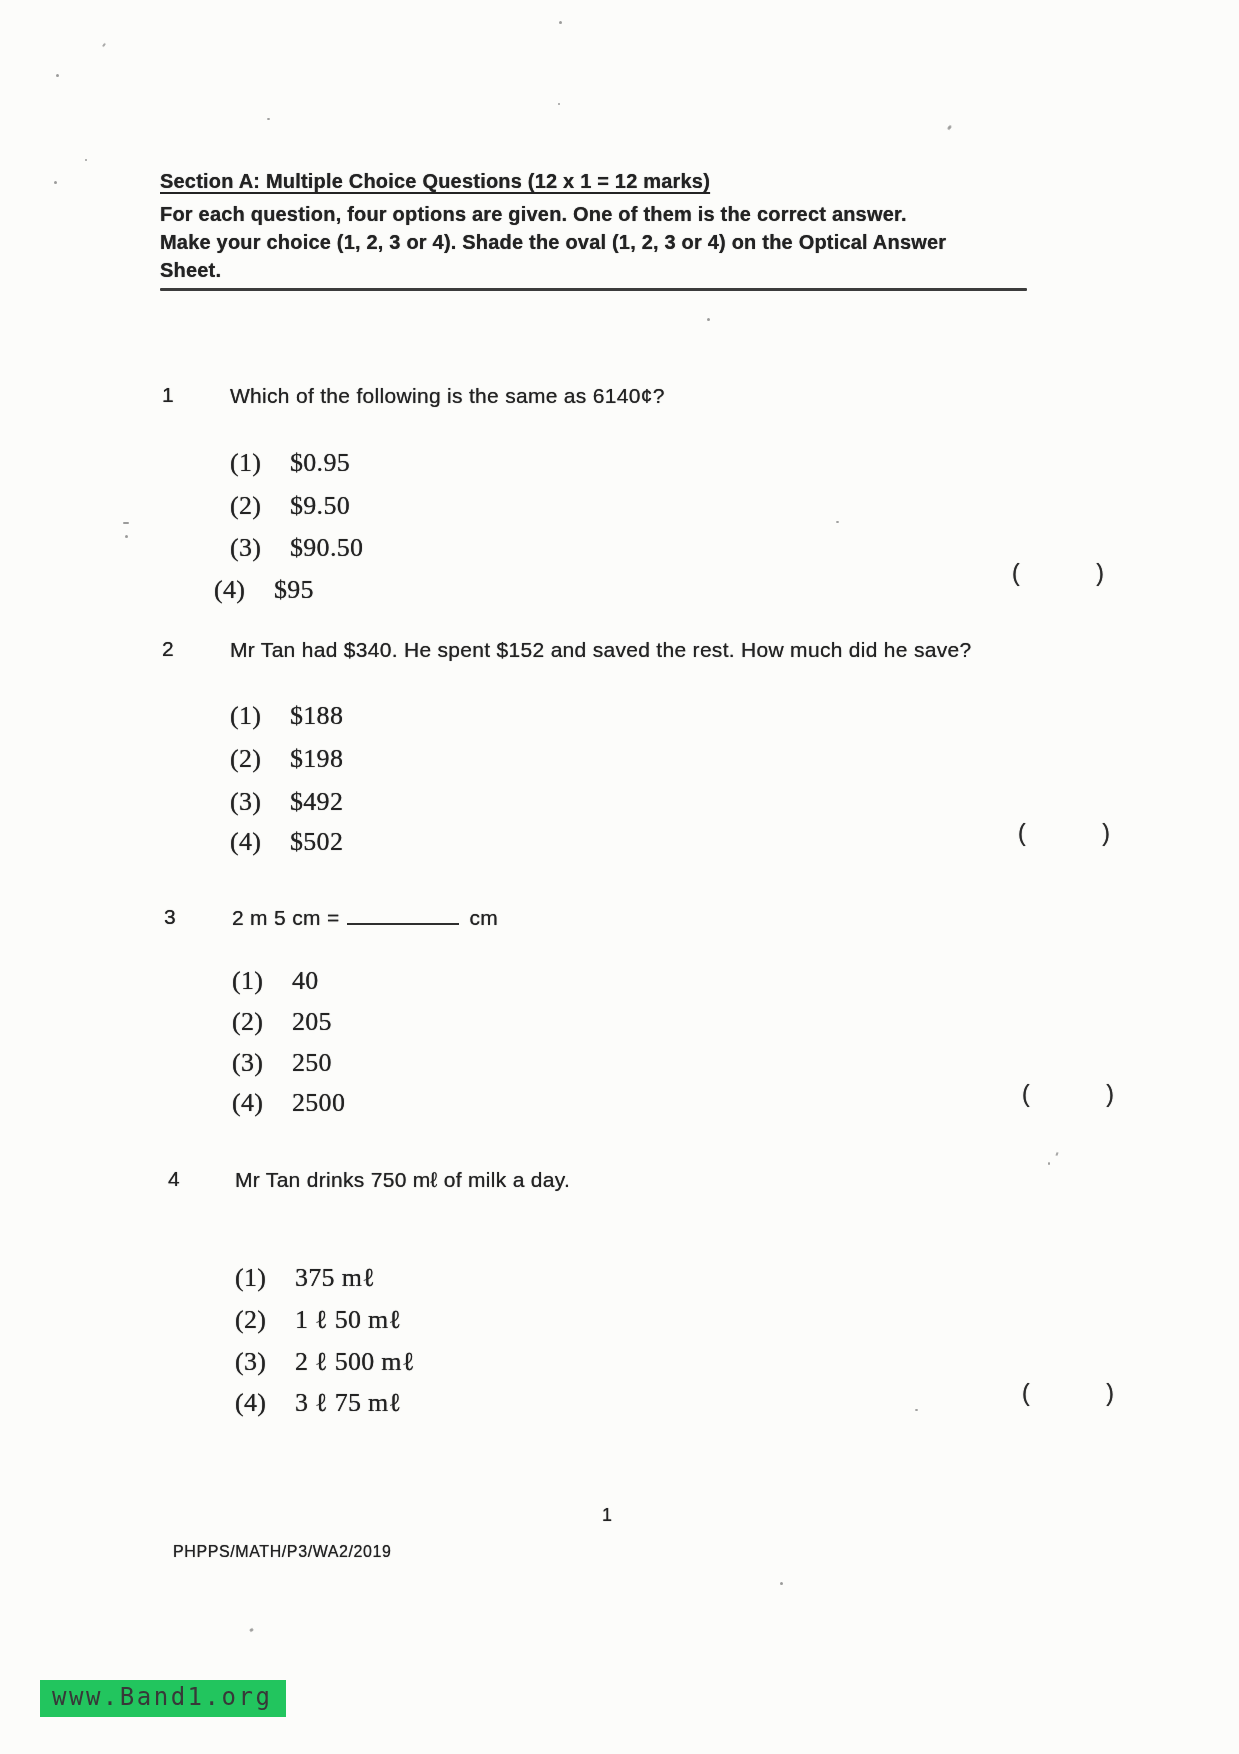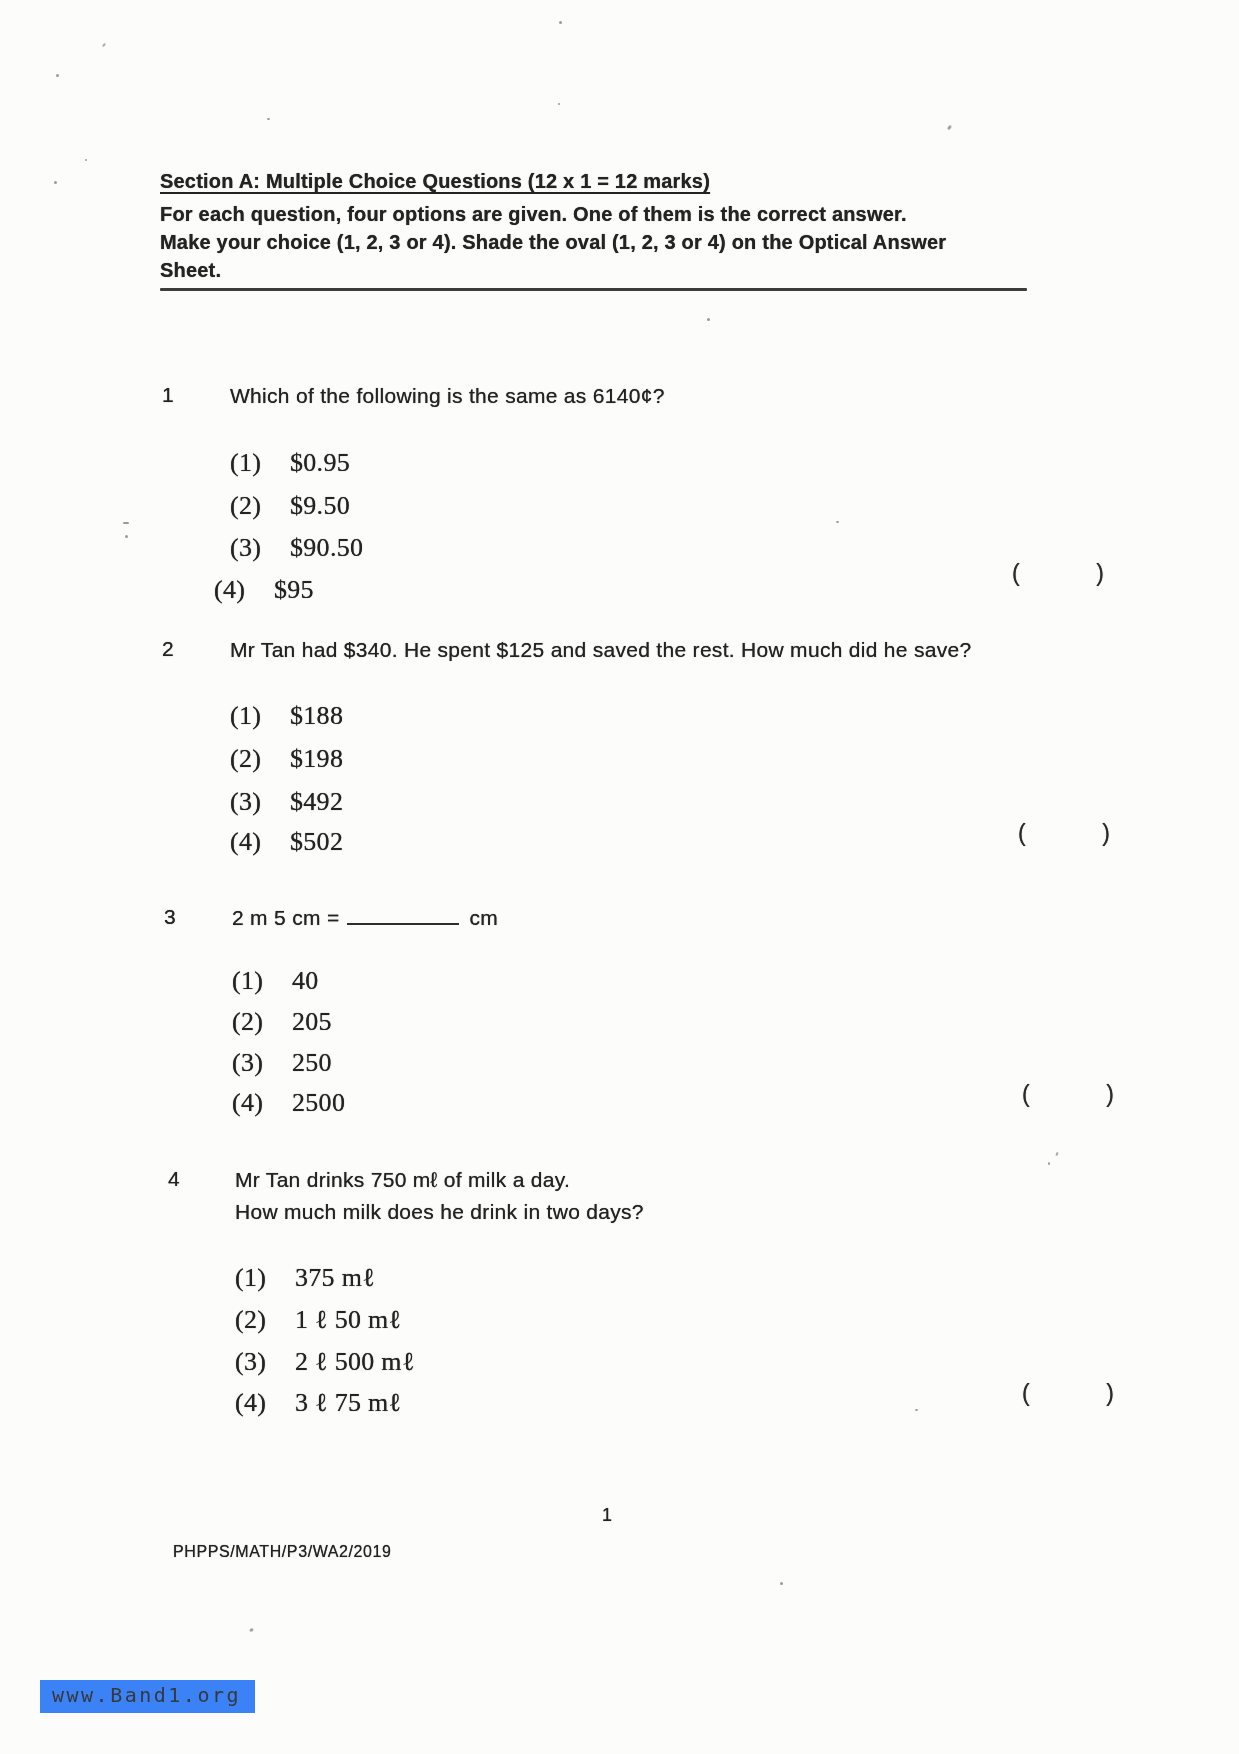--- a/index.html
+++ b/index.html
@@ -46,24 +46,24 @@
   }
   .ansbox{
     position:absolute;width:92px;
     display:flex;justify-content:space-between;
     font-size:23px;color:#2b2b2b;
   }
   .pagenum{position:absolute;left:592px;top:1505px;font-size:18px;}
   .footcode{position:absolute;left:163px;top:1543px;font-size:16px;letter-spacing:.6px;}
   .watermark{
     position:absolute;left:40px;top:1680px;
-    background:#3b82f6;
+    background:#22c55e;
     padding:3px 14px 6px 12px;
     font-family:"DejaVu Sans Mono", monospace;
-    font-size:20px;letter-spacing:2.5px;color:#383838;
+    font-size:24px;letter-spacing:2.5px;color:#383838;
   }
   .speck{position:absolute;background:#4c4c4c;opacity:.55;border-radius:50%;filter:blur(.3px);}
 </style>
 </head>
 <body>
 
 <div class="page">
   <div class="scan">
 
     <div class="title">Section A: Multiple Choice Questions (12 x 1 = 12 marks)</div>
@@ -85,21 +85,21 @@
     </div>
     <div class="optrow" style="left:204px;top:575px">
       <span class="optlabel">(4)</span><span>$95</span>
     </div>
     <div class="ansbox" style="left:1002px;top:560px">
       <span>(</span>
         <span>)</span>
     </div>
 
     <div class="qnum" style="left:152px;top:637px">2</div>
-    <div class="qline" style="left:220px;top:637px">Mr Tan had $340. He spent $125 and saved the rest. How much did he save?</div>
+    <div class="qline" style="left:220px;top:637px">Mr Tan had $340. He spent $152 and saved the rest. How much did he save?</div>
     <div class="optrow" style="left:220px;top:701px">
       <span class="optlabel">(1)</span><span>$188</span>
     </div>
     <div class="optrow" style="left:220px;top:744px">
       <span class="optlabel">(2)</span><span>$198</span>
     </div>
     <div class="optrow" style="left:220px;top:787px">
       <span class="optlabel">(3)</span><span>$492</span>
     </div>
     <div class="optrow" style="left:220px;top:827px">
@@ -126,21 +126,20 @@
     <div class="optrow" style="left:222px;top:1088px">
       <span class="optlabel">(4)</span><span>2500</span>
     </div>
     <div class="ansbox" style="left:1012px;top:1081px">
       <span>(</span>
         <span>)</span>
     </div>
 
     <div class="qnum" style="left:158px;top:1167px">4</div>
     <div class="qline" style="left:225px;top:1167px">Mr Tan drinks 750 mℓ of milk a day.</div>
-    <div class="qline" style="left:225px;top:1199px">How much milk does he drink in two days?</div>
     <div class="optrow" style="left:225px;top:1263px">
       <span class="optlabel">(1)</span><span>375 mℓ</span>
     </div>
     <div class="optrow" style="left:225px;top:1305px">
       <span class="optlabel">(2)</span><span>1 ℓ 50 mℓ</span>
     </div>
     <div class="optrow" style="left:225px;top:1347px">
       <span class="optlabel">(3)</span><span>2 ℓ 500 mℓ</span>
     </div>
     <div class="optrow" style="left:225px;top:1388px">

